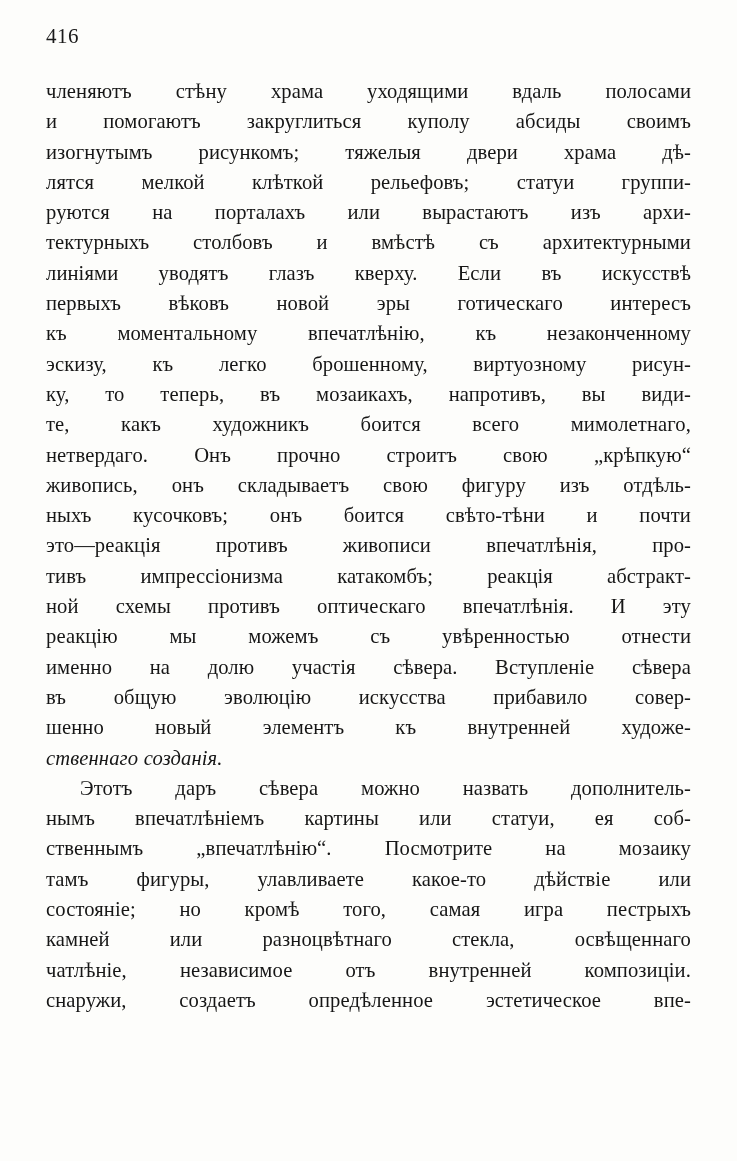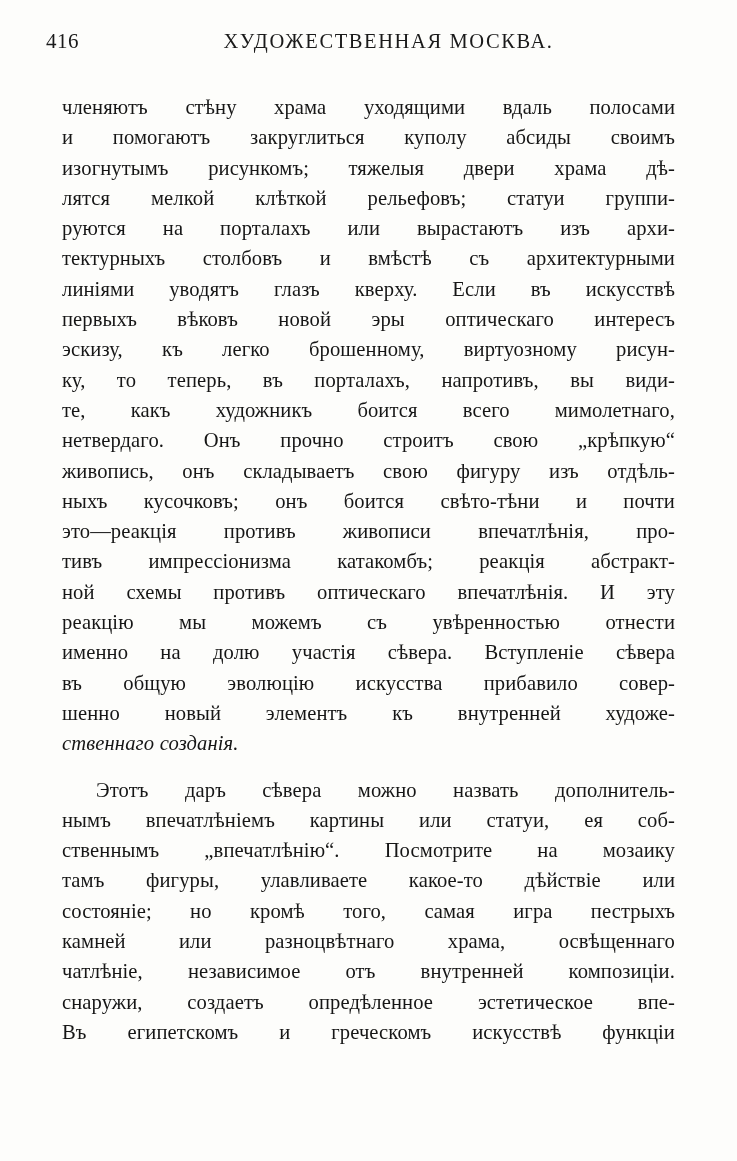--- a/index.html
+++ b/index.html
@@ -23,21 +23,22 @@
     height: 1161px;
     background: #fdfdfb;
   }
   .header {
     position: absolute;
     top: 24px;
     left: 46px;
     width: 645px;
     height: 34px;
     display: flex;
-    align-items: center;
+    align-items: flex-start;
+    flex-direction: column;
   }
   .page-number {
     font-size: 21px;
     letter-spacing: 0.5px;
     color: #1a1a1a;
     width: 110px;
   }
   .running-title {
     flex: 1;
     text-align: center;
@@ -47,21 +48,21 @@
     padding-right: 70px;
     white-space: nowrap;
   }
   .body-text {
     position: absolute;
     top: 76px;
     left: 46px;
     width: 645px;
   }
   p.para {
-    margin: 16px;
+    margin: 0;
     font-size: 20.6px;
     line-height: 30.3px;
     text-align: justify;
     text-align-last: justify;
     letter-spacing: 0.1px;
     color: #161616;
     word-spacing: 0.5px;
   }
   p.para + p.para {
     margin-top: 0;
@@ -87,58 +88,57 @@
     height: 60px;
   }
 </style>
 </head>
 <body>
 
 <div class="page">
 
   <div class="header">
     <span class="page-number">416</span>
-    <span class="running-title">ХУДОЖЕСТВЕННАЯ МОСКВА.</span>
   </div>
 
   <div class="body-text">
 
     <p class="para">
       <span class="line">членяютъ стѣну храма уходящими вдаль полосами</span>
       <span class="line">и помогаютъ закруглиться куполу абсиды своимъ</span>
       <span class="line">изогнутымъ рисункомъ; тяжелыя двери храма дѣ-</span>
       <span class="line">лятся мелкой клѣткой рельефовъ; статуи группи-</span>
       <span class="line">руются на порталахъ или вырастаютъ изъ архи-</span>
       <span class="line">тектурныхъ столбовъ и вмѣстѣ съ архитектурными</span>
       <span class="line">линіями уводятъ глазъ кверху. Если въ искусствѣ</span>
-      <span class="line">первыхъ вѣковъ новой эры оптическаго интересъ</span>
+      <span class="line">первыхъ вѣковъ новой эры готическаго интересъ</span>
+      <span class="line">къ моментальному впечатлѣнію, къ незаконченному</span>
       <span class="line">эскизу, къ легко брошенному, виртуозному рисун-</span>
-      <span class="line">ку, то теперь, въ порталахъ, напротивъ, вы види-</span>
+      <span class="line">ку, то теперь, въ мозаикахъ, напротивъ, вы види-</span>
       <span class="line">те, какъ художникъ боится всего мимолетнаго,</span>
       <span class="line">нетвердаго. Онъ прочно строитъ свою „крѣпкую“</span>
       <span class="line">живопись, онъ складываетъ свою фигуру изъ отдѣль-</span>
       <span class="line">ныхъ кусочковъ; онъ боится свѣто-тѣни и почти</span>
       <span class="line">это—реакція противъ живописи впечатлѣнія, про-</span>
       <span class="line">тивъ импрессіонизма катакомбъ; реакція абстракт-</span>
       <span class="line">ной схемы противъ оптическаго впечатлѣнія. И эту</span>
       <span class="line">реакцію мы можемъ съ увѣренностью отнести</span>
       <span class="line">именно на долю участія сѣвера. Вступленіе сѣвера</span>
       <span class="line">въ общую эволюцію искусства прибавило совер-</span>
       <span class="line">шенно новый элементъ къ внутренней художе-</span>
       <span class="line nojust">ственнаго созданія.</span>
     </p>
 
     <p class="para">
       <span class="line indent">Этотъ даръ сѣвера можно назвать дополнитель-</span>
       <span class="line">нымъ впечатлѣніемъ картины или статуи, ея соб-</span>
       <span class="line">ственнымъ „впечатлѣнію“. Посмотрите на мозаику</span>
       <span class="line">тамъ фигуры, улавливаете какое-то дѣйствіе или</span>
       <span class="line">состояніе; но кромѣ того, самая игра пестрыхъ</span>
-      <span class="line">камней или разноцвѣтнаго храма, освѣщеннаго</span>
+      <span class="line">камней или разноцвѣтнаго стекла, освѣщеннаго</span>
       <span class="line">чатлѣніе, независимое отъ внутренней композиціи.</span>
       <span class="line">снаружи, создаетъ опредѣленное эстетическое впе-</span>
-      <span class="line">Въ египетскомъ и греческомъ искусствѣ функціи</span>
     </p>
 
   </div>
 
   <div class="spacer-bottom"></div>
 </div>
 
 </body></html>

